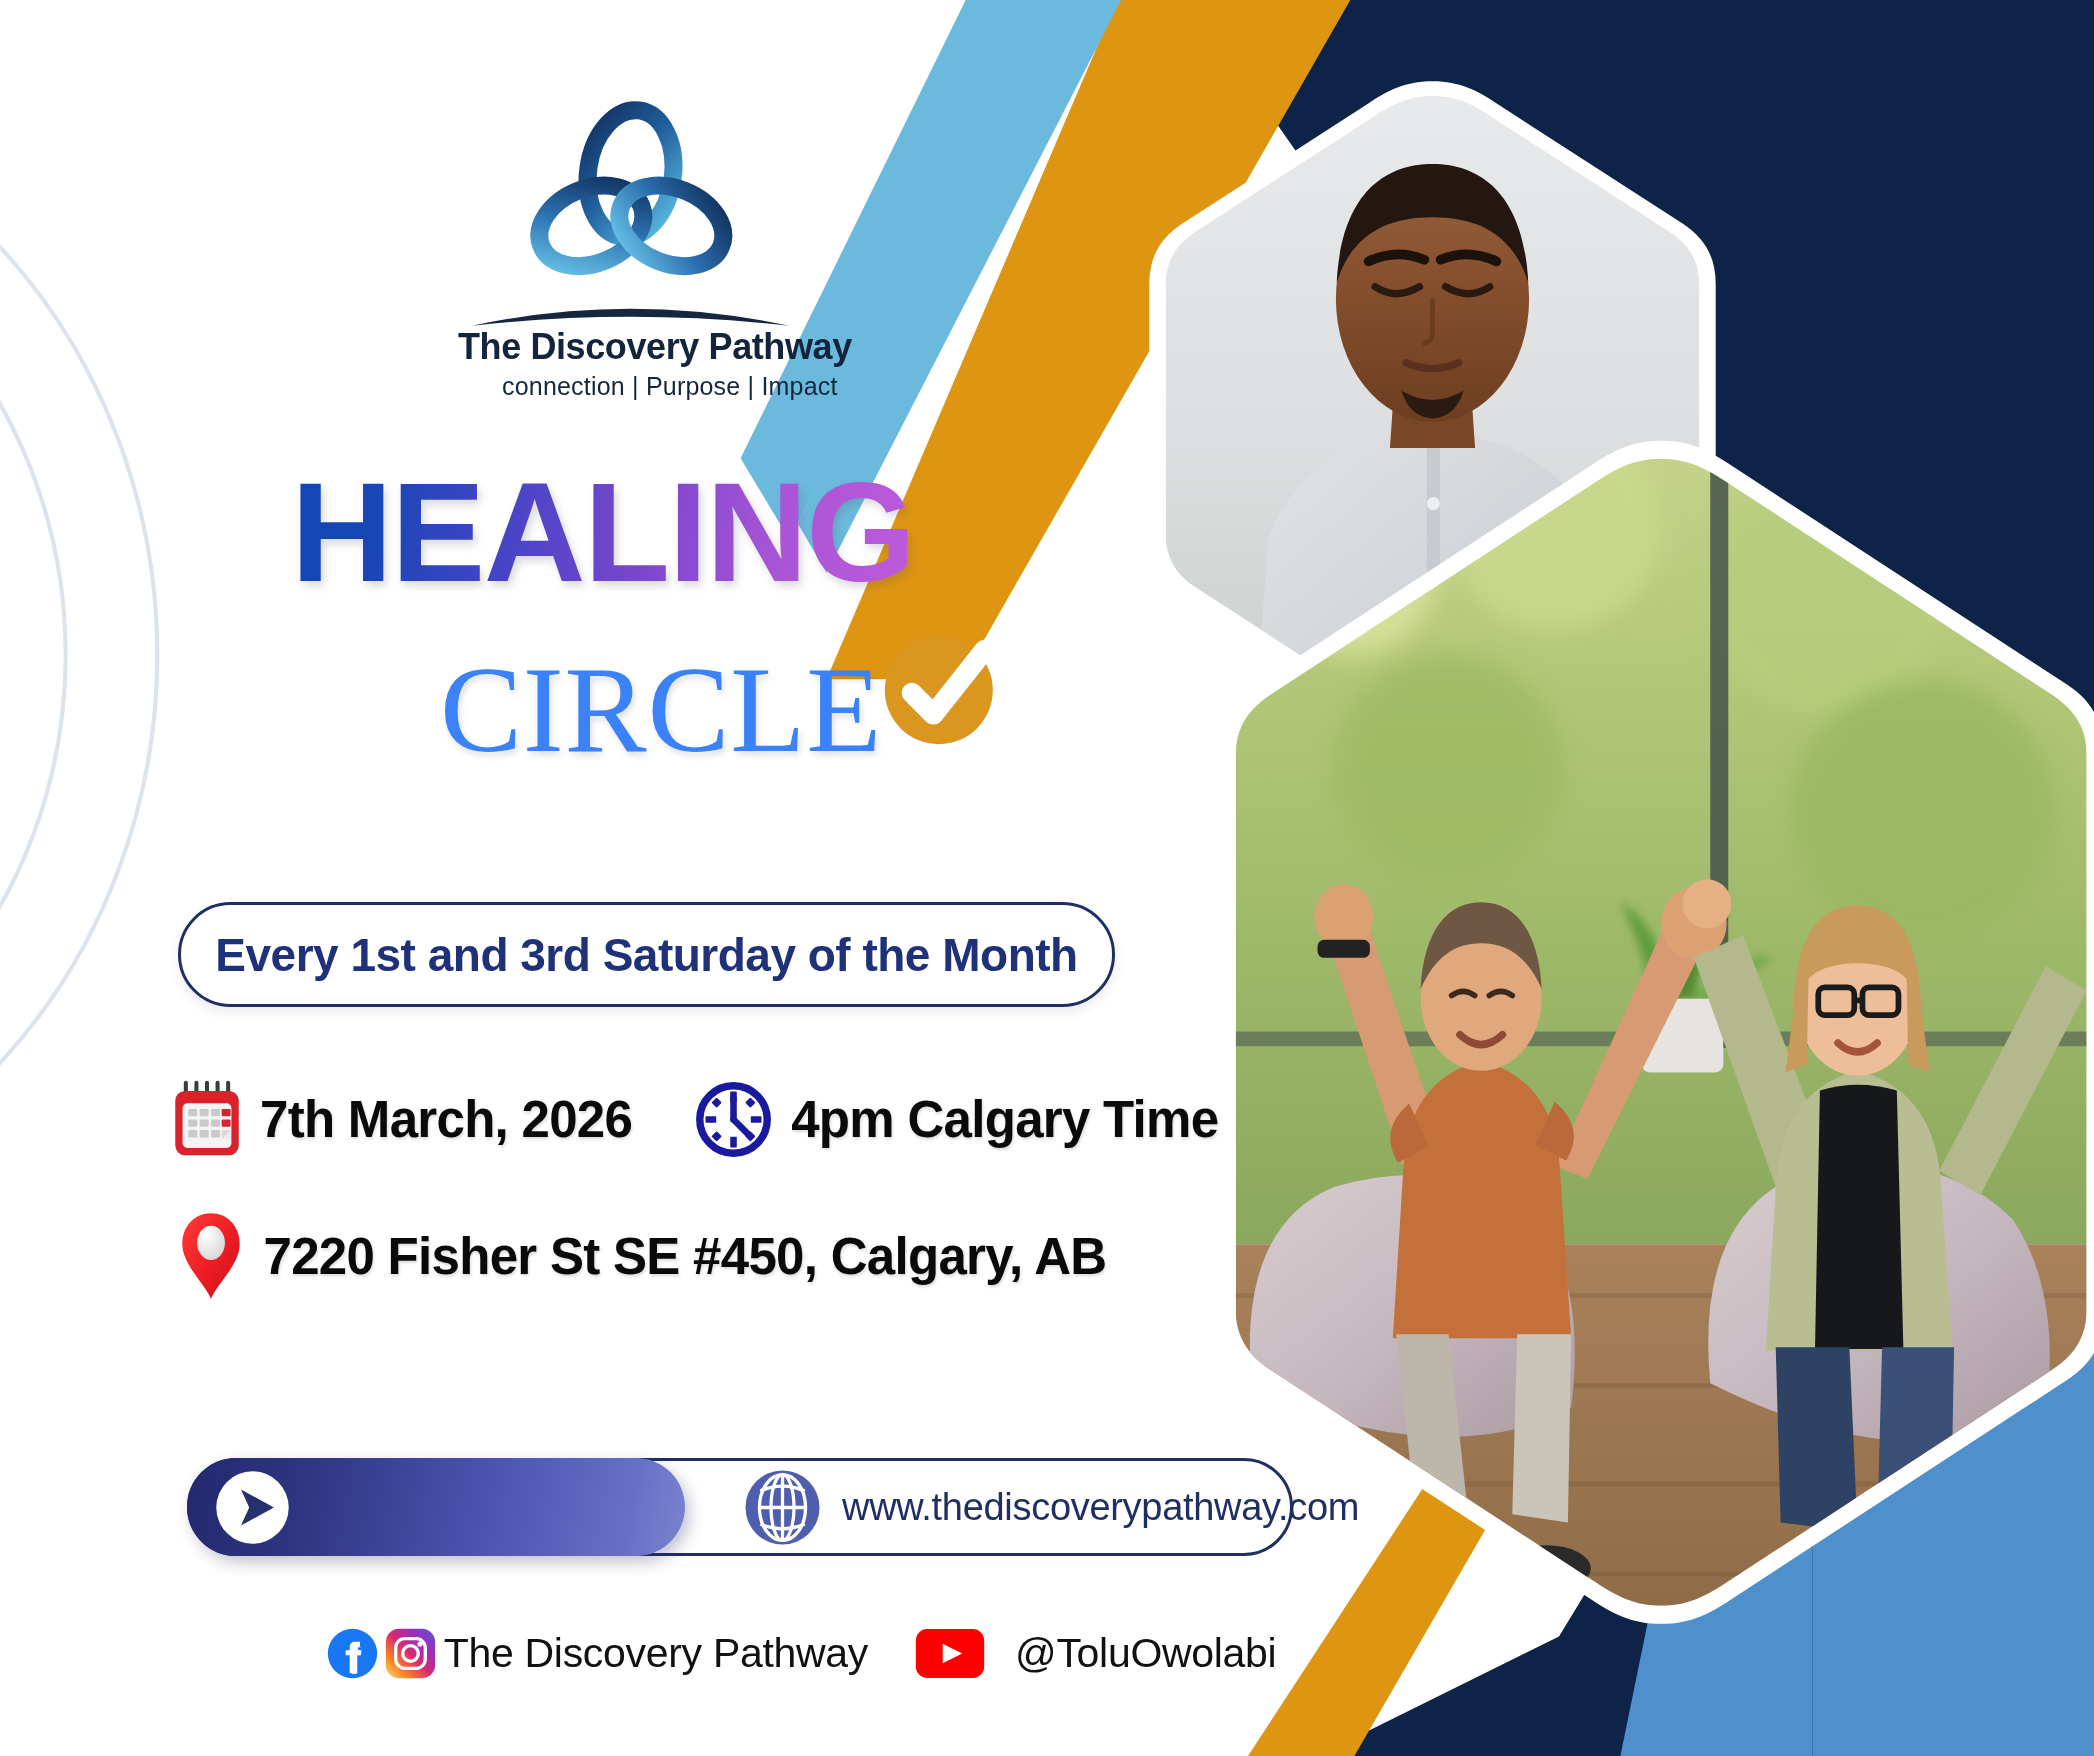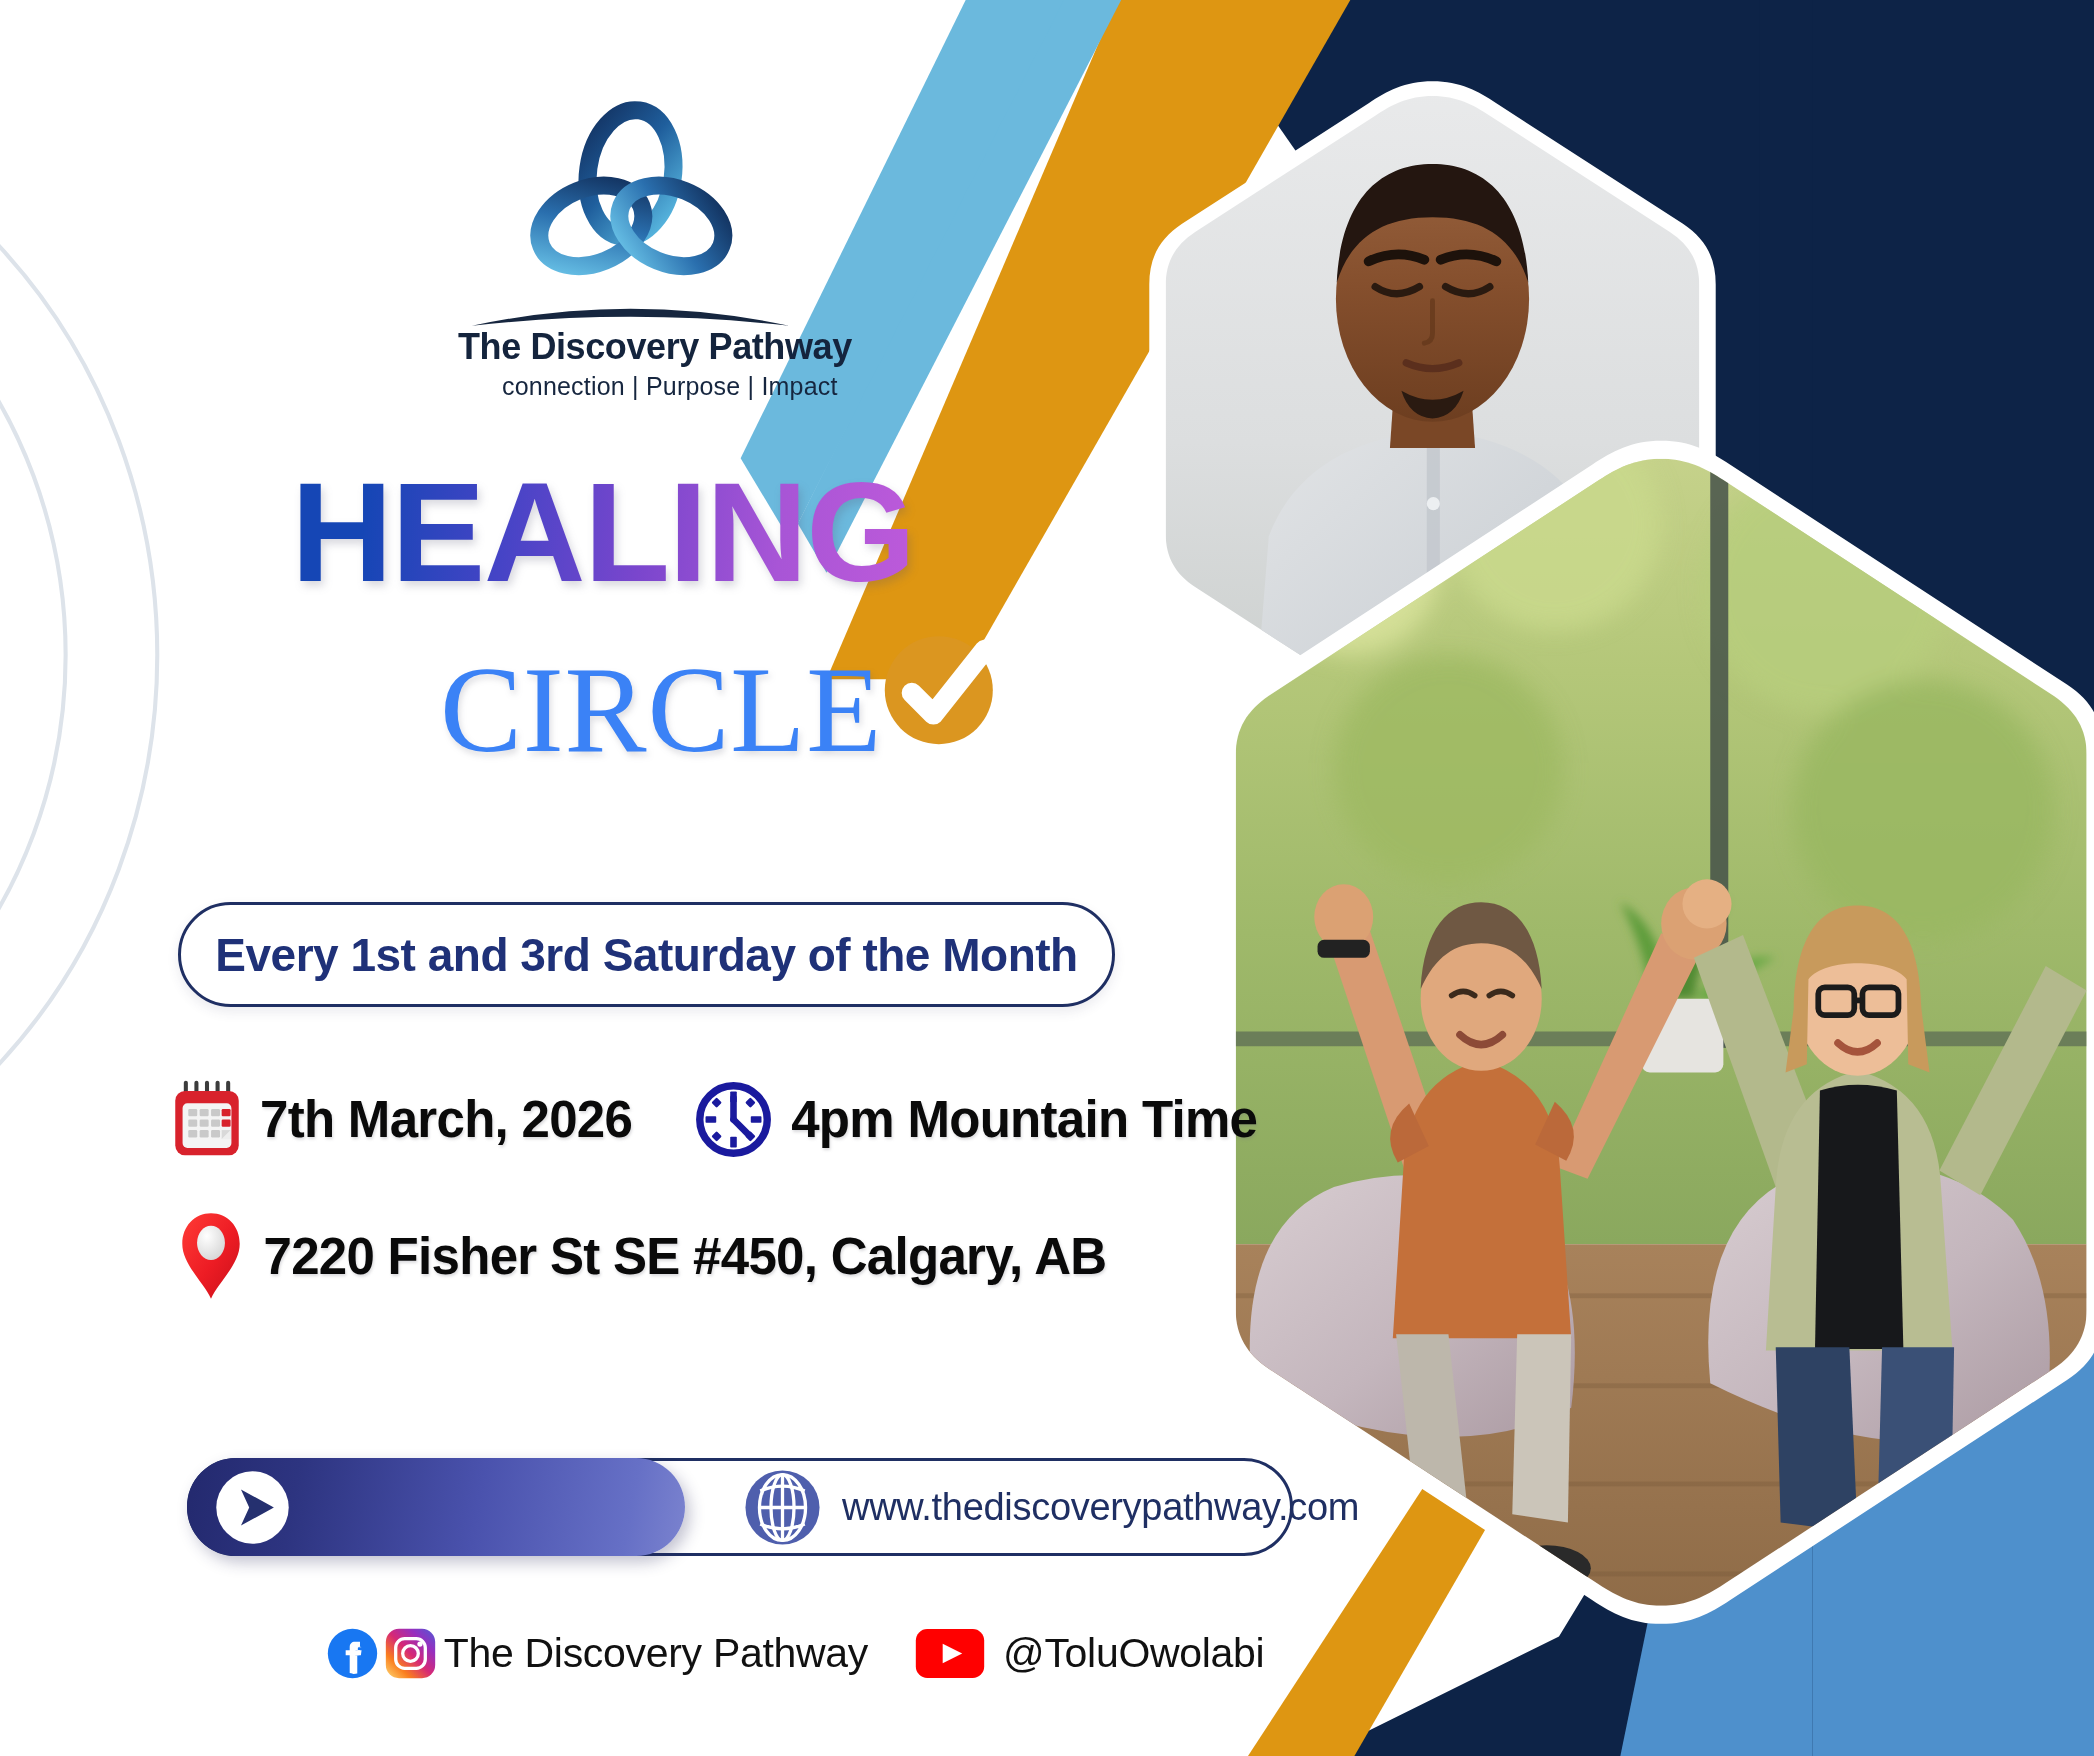--- a/index.html
+++ b/index.html
@@ -129,21 +129,21 @@
     display: flex; align-items: center;
   }
   .soc-ico { flex: 0 0 auto; display: block; }
   .ico-fb { width: 51px; height: 51px; }
   .ico-ig { width: 51px; height: 51px; margin-left: 6.5px; }
   .ico-yt { width: 70px; height: 51px; margin-left: 47px; }
   .soc-text {
     font-size: 41px; color: #111111; letter-spacing: -0.3px;
     margin-left: 8.2px; white-space: nowrap;
   }
-  .soc-text.yt { margin-left: 18px; }
+  .soc-text.yt { margin-left: 30px; }
 
   
   .photo { position: absolute; }
   .photo svg { display: block; }
 </style>
 </head>
 <body>
 
 <div id="poster">
 
@@ -488,21 +488,21 @@
             <rect x="14" y="44" width="13" height="8" rx="1"></rect>
             <rect x="69" y="44" width="13" height="8" rx="1"></rect>
             <rect x="23" y="23" width="9" height="9" rx="1.5" transform="rotate(45 27.5 27.5)"></rect>
             <rect x="64" y="23" width="9" height="9" rx="1.5" transform="rotate(45 68.5 27.5)"></rect>
             <rect x="23" y="64" width="9" height="9" rx="1.5" transform="rotate(45 27.5 68.5)"></rect>
             <rect x="64" y="64" width="9" height="9" rx="1.5" transform="rotate(45 68.5 68.5)"></rect>
           </g>
           <line x1="48" y1="48" x2="48" y2="22" stroke="#1A1A9E" stroke-width="8" stroke-linecap="round"></line>
           <line x1="48" y1="48" x2="66" y2="66" stroke="#1A1A9E" stroke-width="8" stroke-linecap="round"></line>
         </svg>
-        <span class="det-text">4pm Mountain Time</span>
+        <span class="det-text">4pm Calgary Time</span>
       </div>
     </div>
 
     <div class="det-row">
       <div class="det-item">
         <svg class="ico ico-pin" viewBox="0 0 78 112" aria-hidden="true">
           <defs>
             <linearGradient id="pinG" x1="0" y1="0" x2="1" y2="1">
               <stop offset="0%" stop-color="#FF3B36"></stop>
               <stop offset="55%" stop-color="#ED1C24"></stop>

